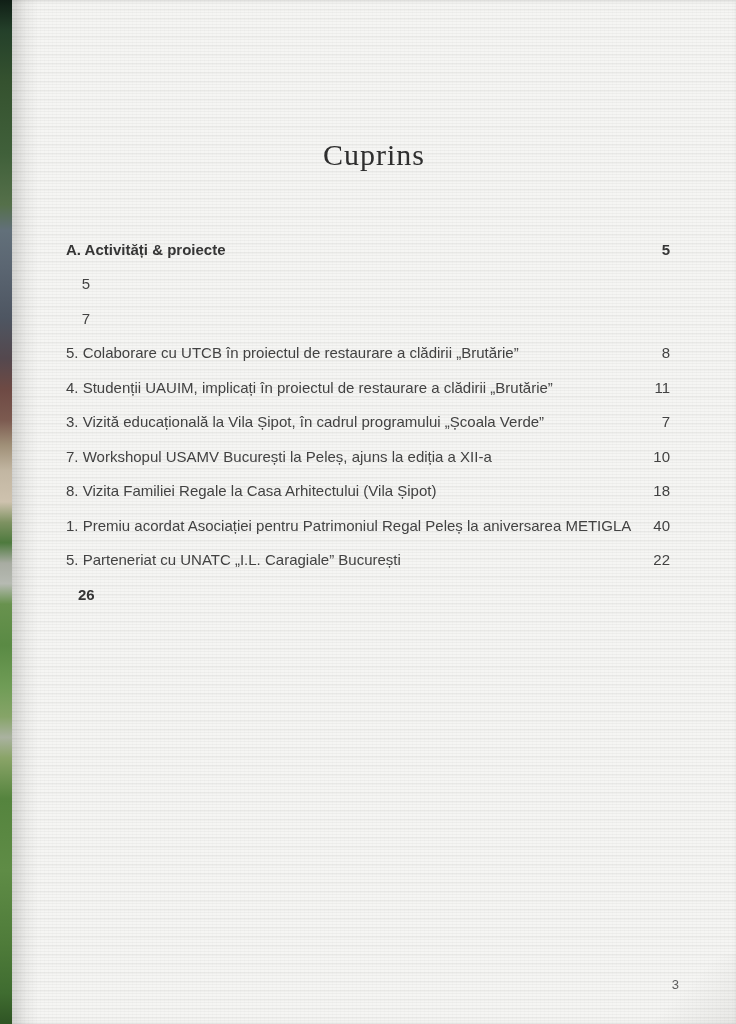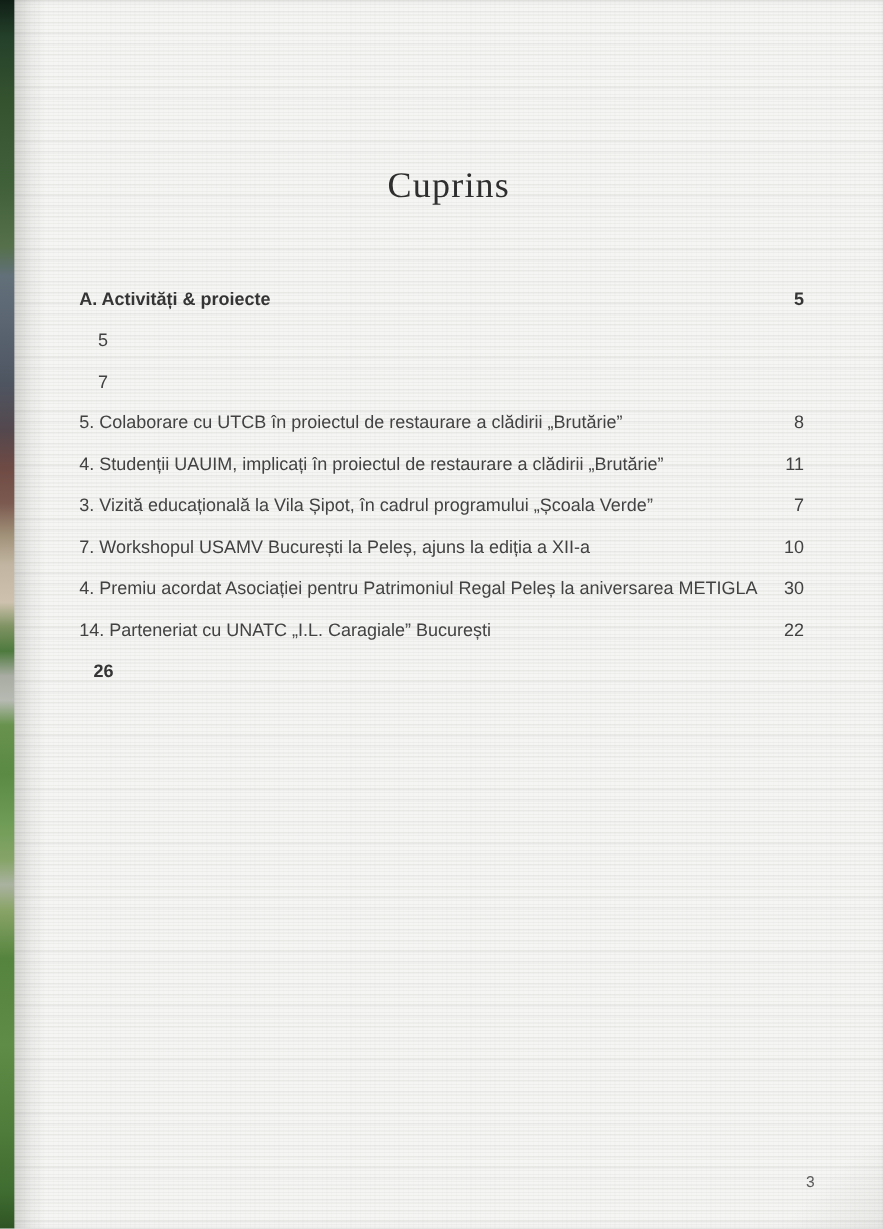--- a/index.html
+++ b/index.html
@@ -158,28 +158,32 @@
   <div class="toc-row">
     <span class="toc-label">3. Vizită educațională la Vila Șipot, în cadrul programului „Școala Verde”</span>
     <span class="toc-page">7</span>
   </div>
 
   <div class="toc-row">
     <span class="toc-label">7. Workshopul USAMV București la Peleș, ajuns la ediția a XII-a</span>
     <span class="toc-page">10</span>
   </div>
 
-
   <div class="toc-row">
-    <span class="toc-label">4. Premiu acordat Asociației pentru Patrimoniul Regal Peleș la aniversarea METIGLA</span>
-    <span class="toc-page">30</span>
+    <span class="toc-label">8. Vizita Familiei Regale la Casa Arhitectului (Vila Șipot)</span>
+    <span class="toc-page">18</span>
   </div>
 
   <div class="toc-row">
-    <span class="toc-label">14. Parteneriat cu UNATC „I.L. Caragiale” București</span>
+    <span class="toc-label">1. Premiu acordat Asociației pentru Patrimoniul Regal Peleș la aniversarea METIGLA</span>
+    <span class="toc-page">40</span>
+  </div>
+
+  <div class="toc-row">
+    <span class="toc-label">5. Parteneriat cu UNATC „I.L. Caragiale” București</span>
     <span class="toc-page">22</span>
   </div>
 
   <div class="toc-row bold">
     <span class="toc-page">26</span>
   </div>
 </div>
 
   <div class="footer-page-number">3</div>
   <div class="corner-curl"></div>

